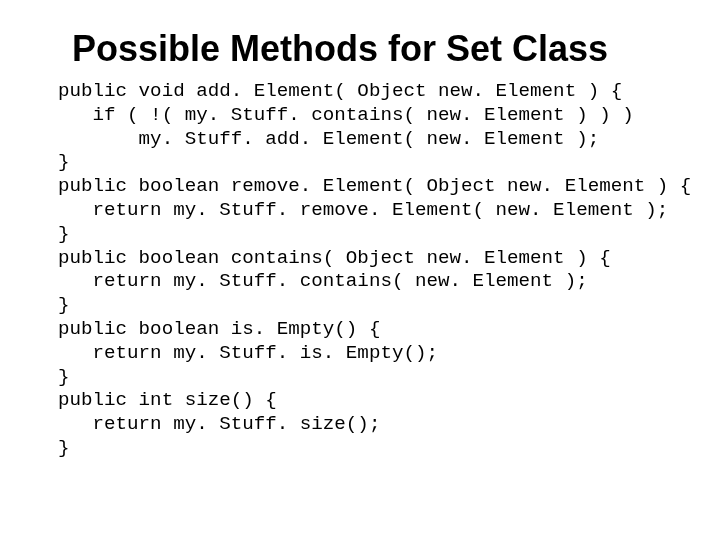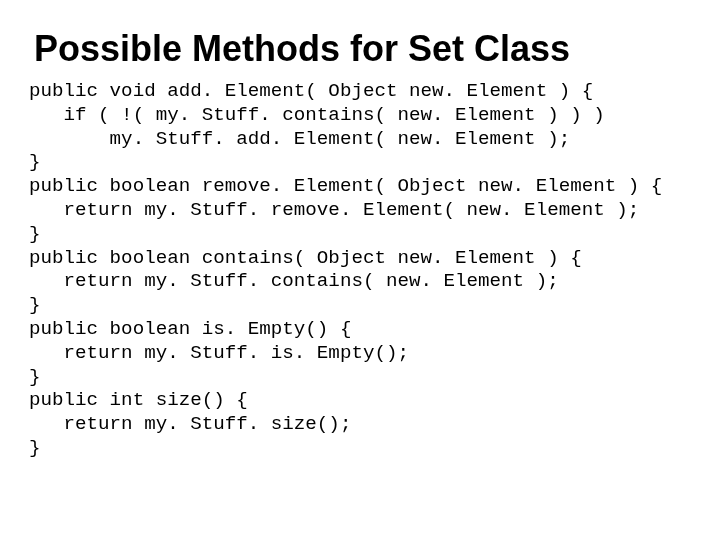--- a/index.html
+++ b/index.html
@@ -5,37 +5,37 @@
     body {
       margin: 0;
       padding: 0;
       width: 720px;
       height: 540px;
       background: #ffffff;
       font-family: Arial, Helvetica, sans-serif;
       overflow: hidden;
     }
     .slide {
-      padding: 28px 38px 0 16px;
+      padding: 28px 38px 0 54px;
       box-sizing: border-box;
     }
     .title {
       font-size: 36px;
       font-weight: bold;
       color: #000;
       margin: 0 0 10px 18px;
       letter-spacing: 0px;
     }
     .code {
       font-family: "Courier New", Courier, monospace;
       font-size: 19.2px;
       line-height: 1.24;
       white-space: pre;
       color: #000;
-      margin-left: 13px;
+      margin-left: 4px;
     }
   </style>
 </head>
 <body>
 
 <div class="slide">
   <h1 class="title">Possible Methods for Set Class</h1>
   <div class="code">public void add. Element( Object new. Element ) {
    if ( !( my. Stuff. contains( new. Element ) ) )
        my. Stuff. add. Element( new. Element );

